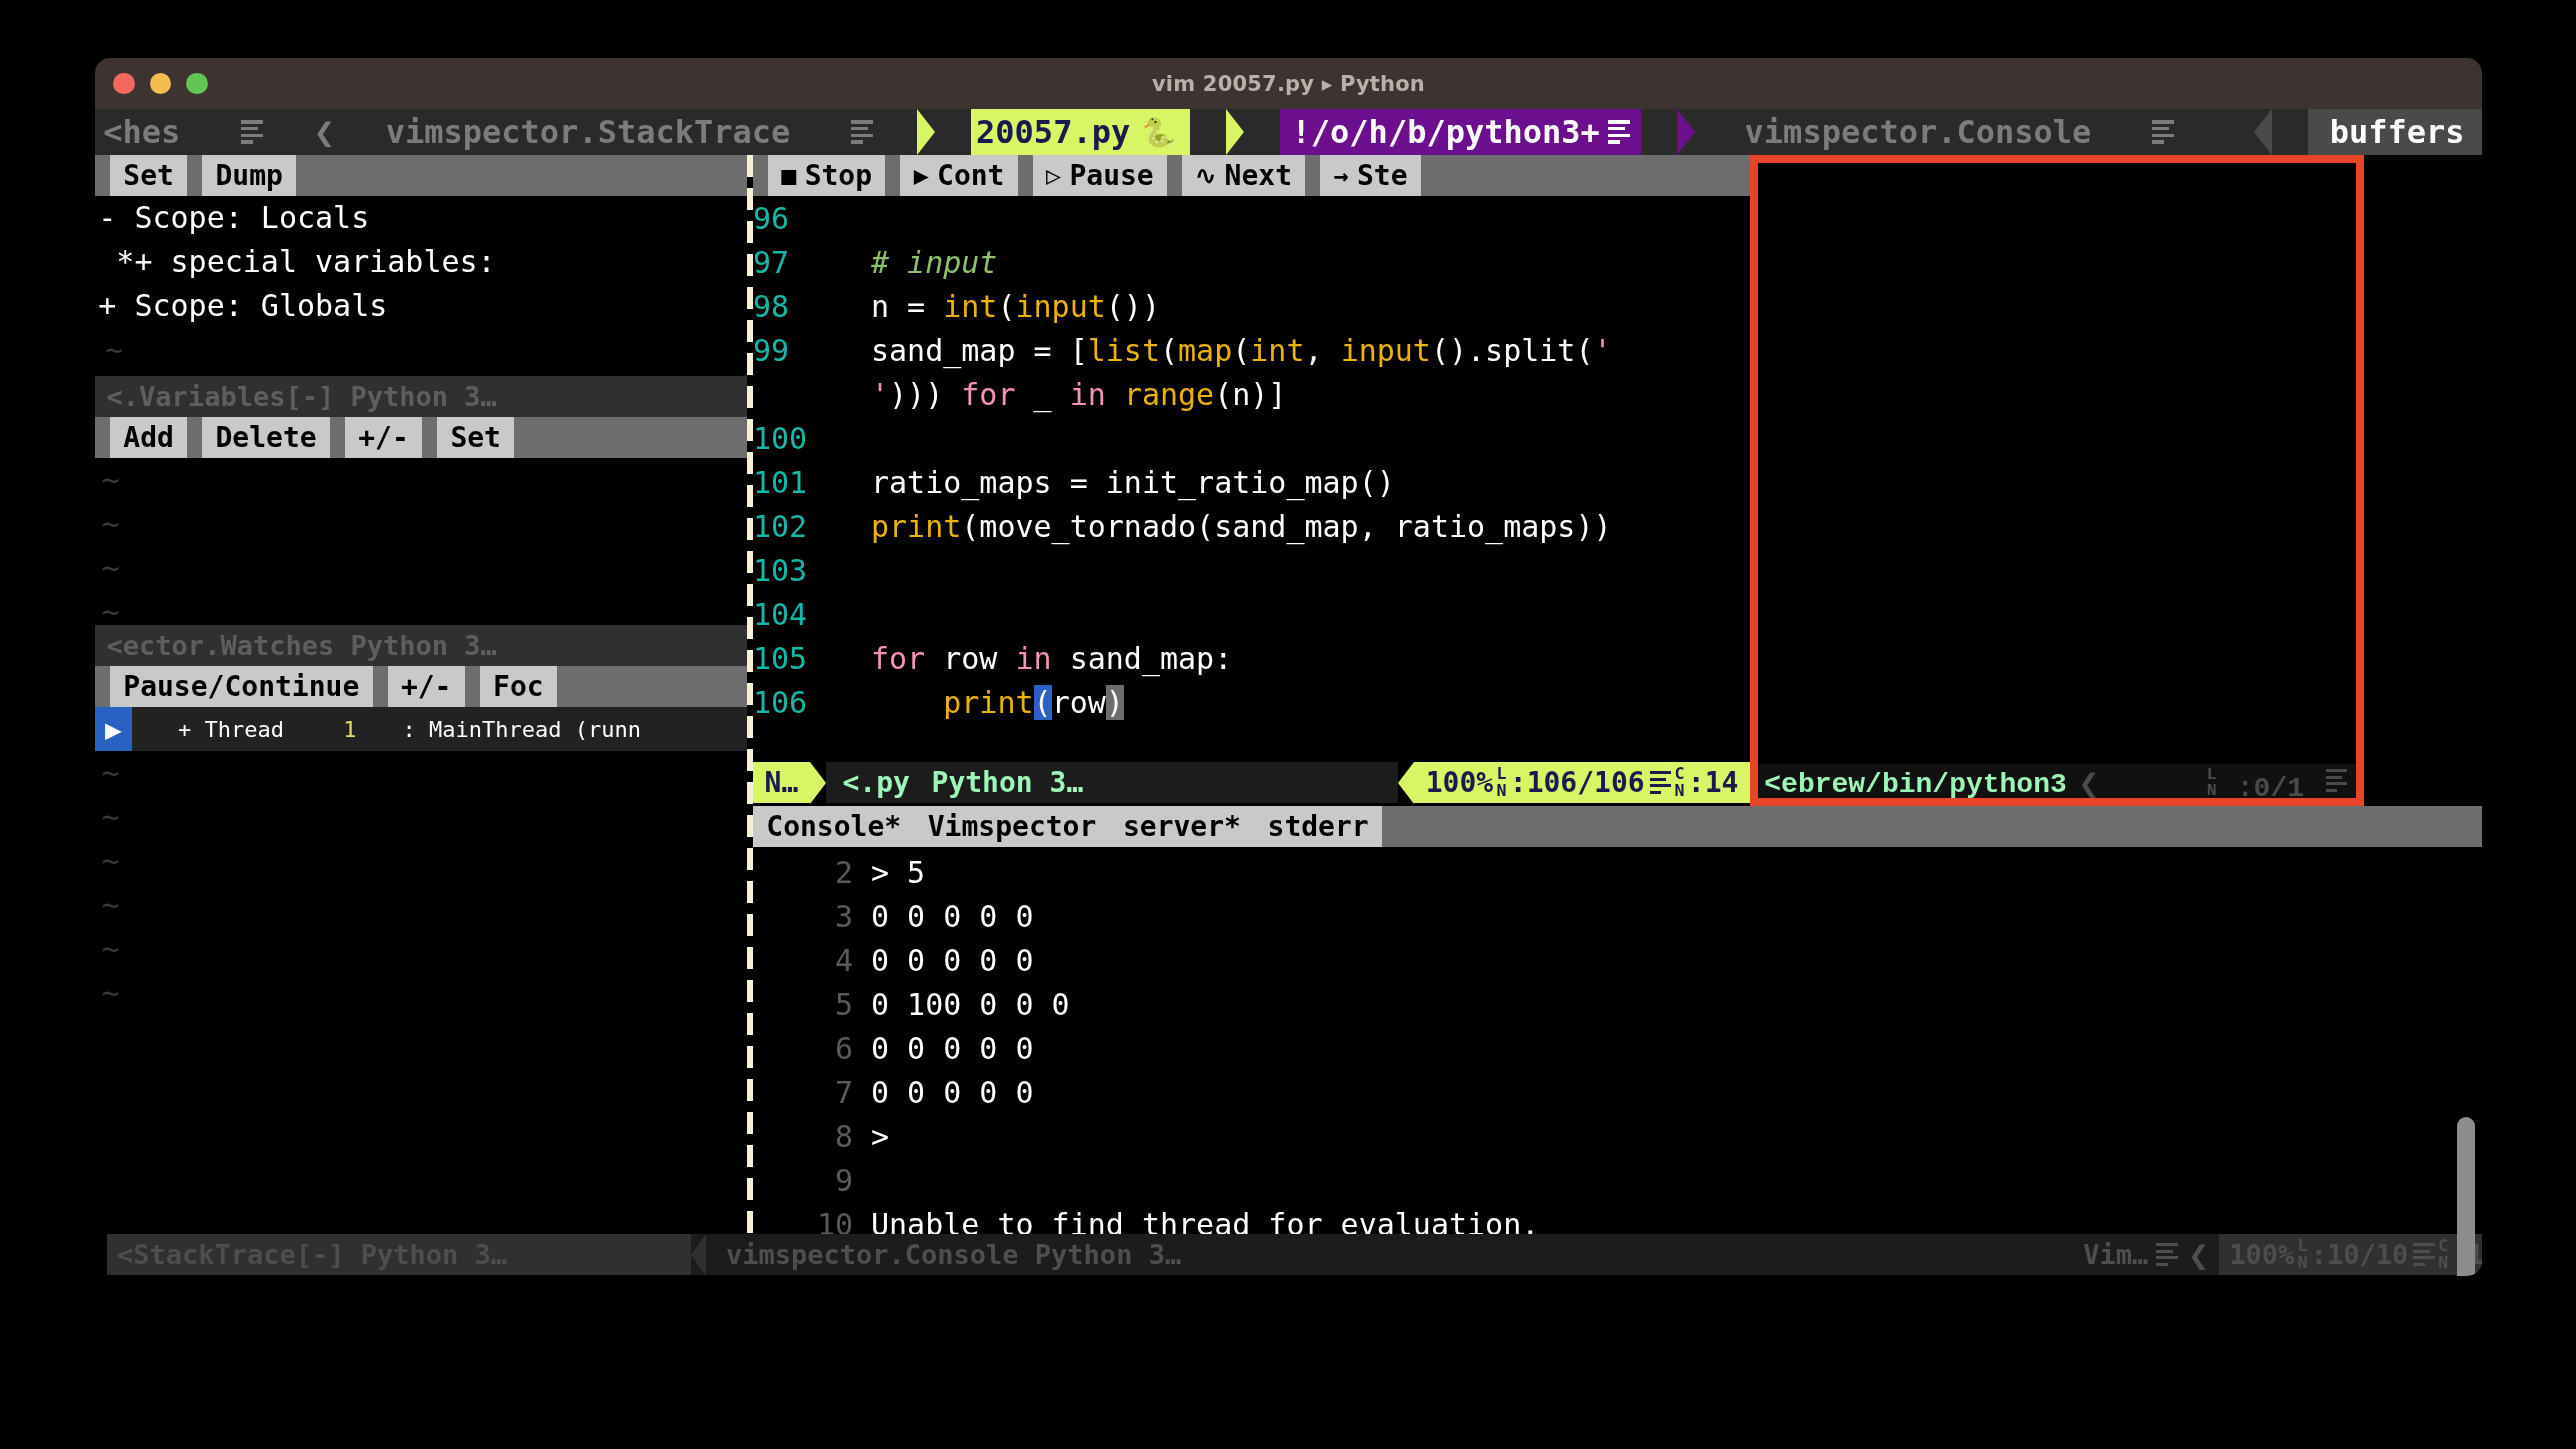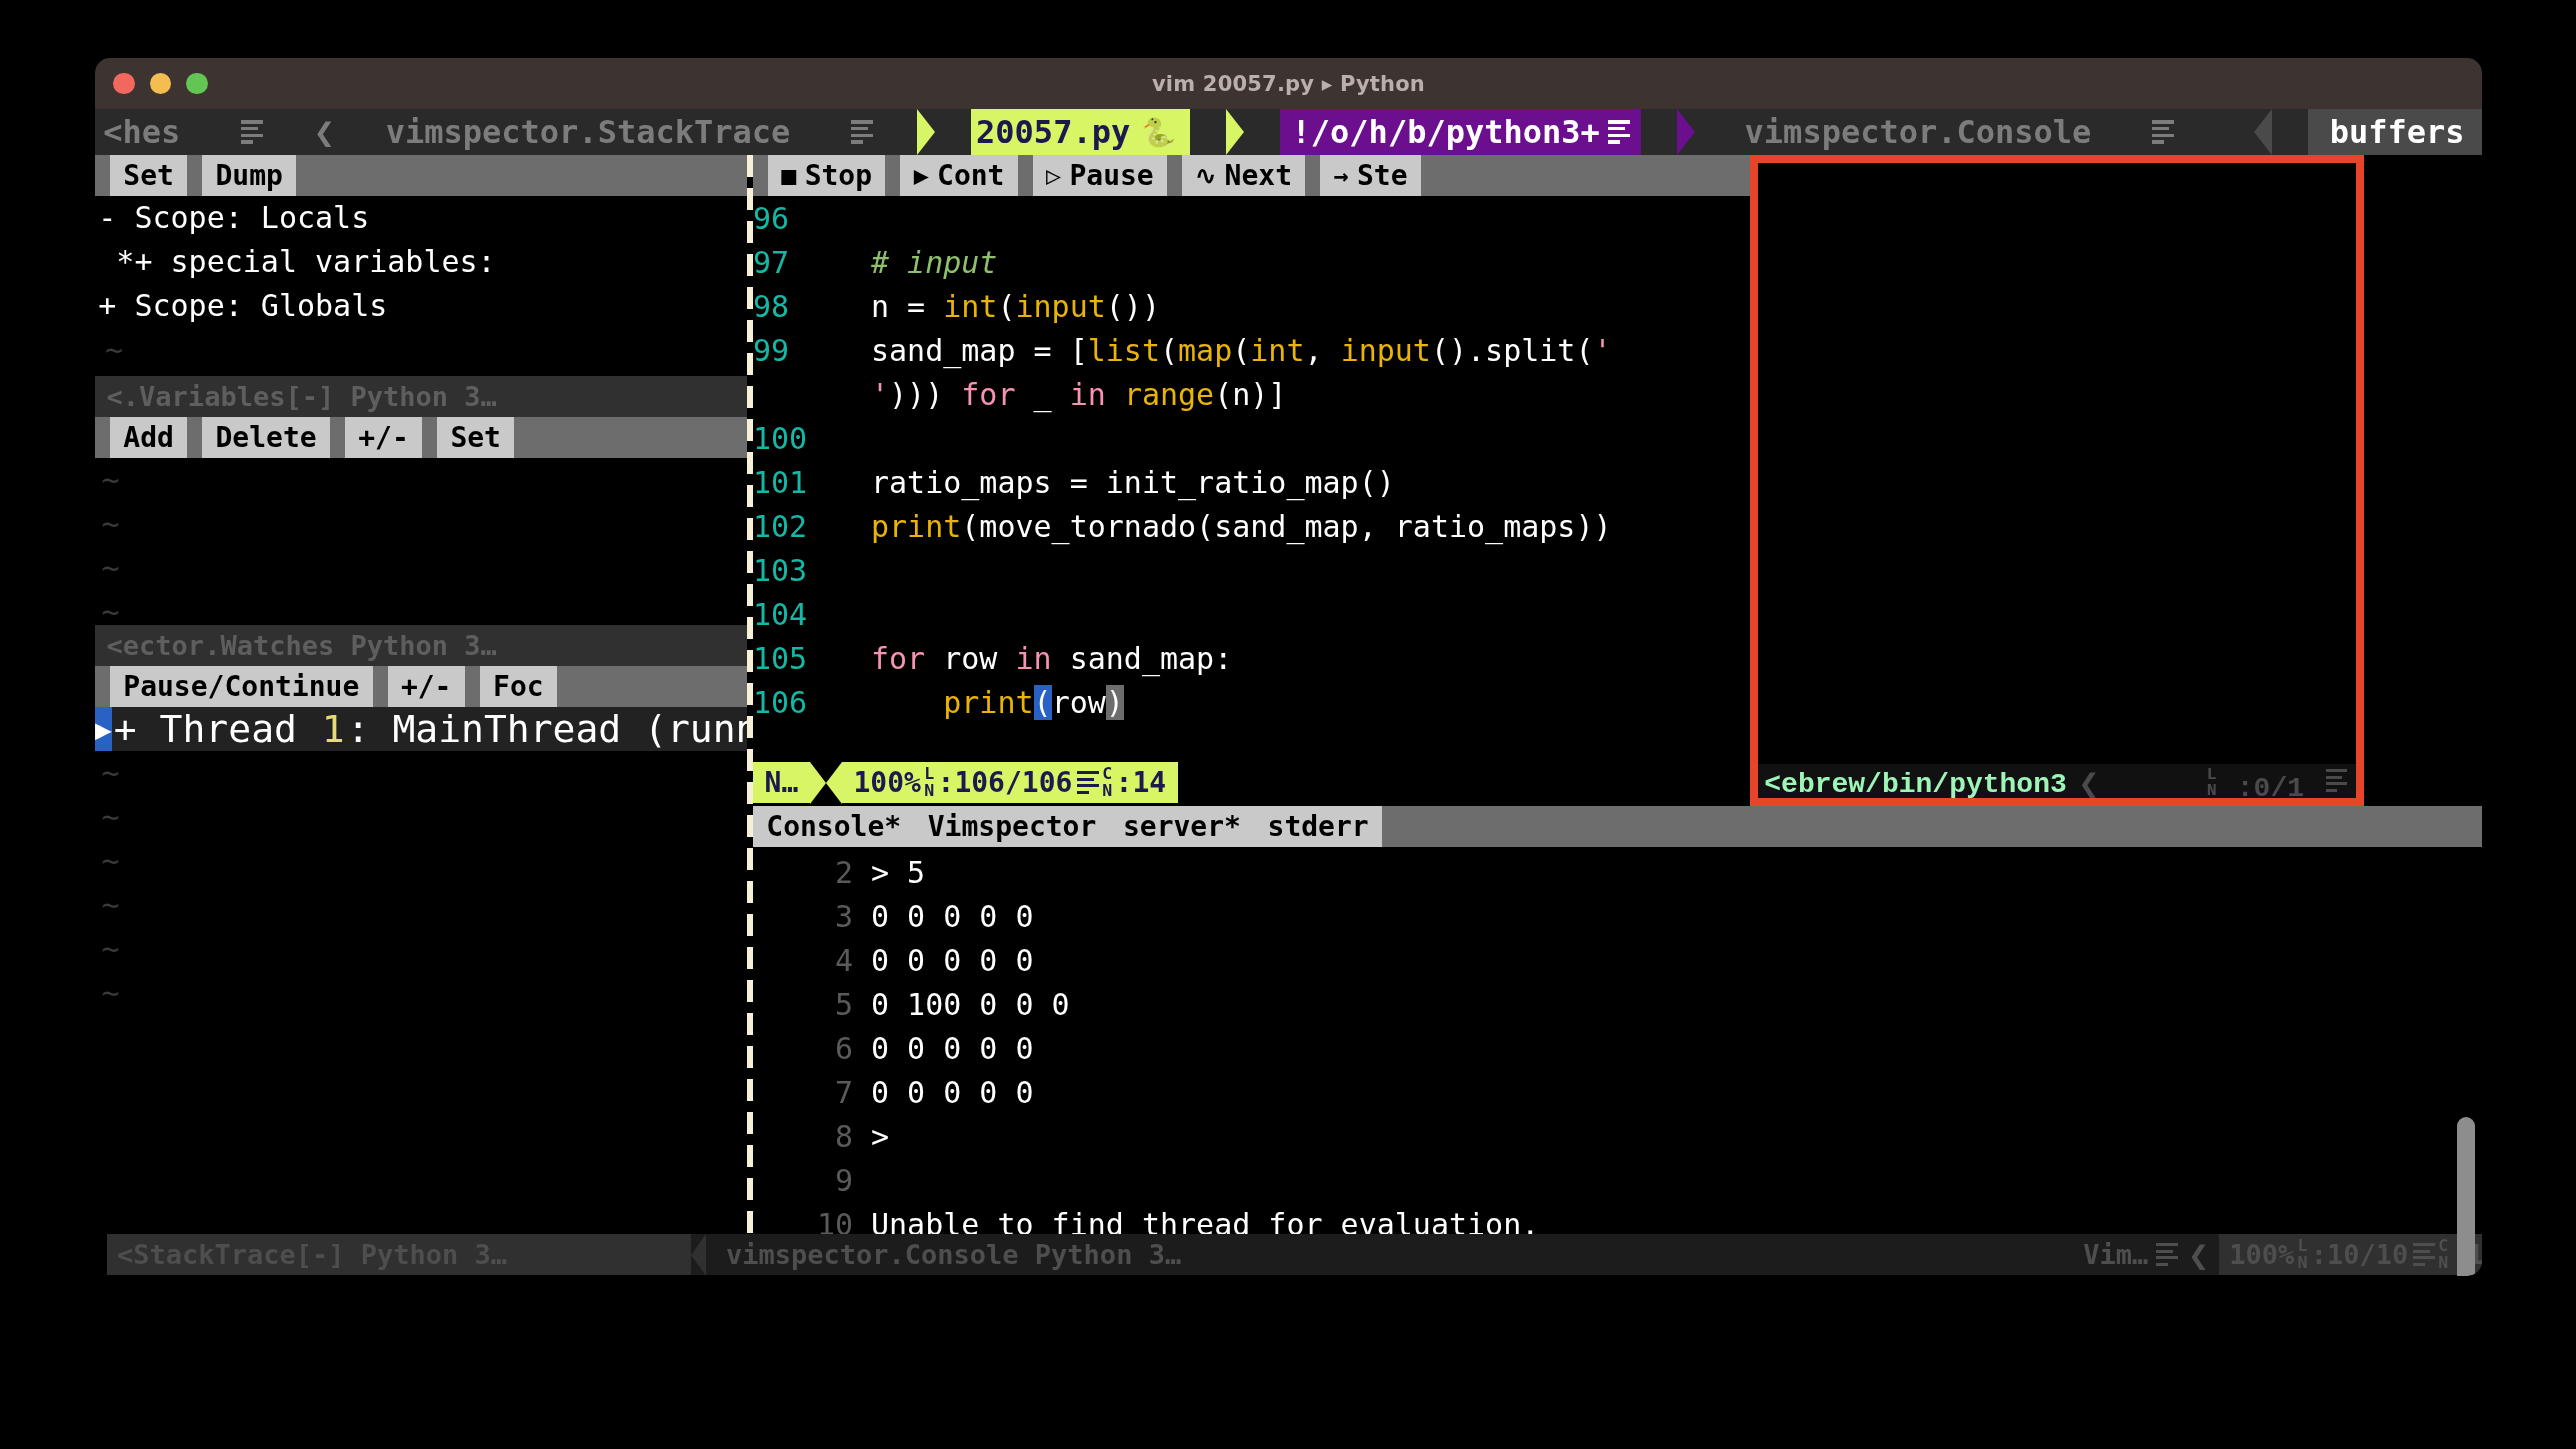--- a/index.html
+++ b/index.html
@@ -68,21 +68,21 @@
   
   #leftcol{position:absolute;left:0;top:46px;width:652px;height:1120px;background:#000;}
   #vars-pane{position:absolute;left:0;top:0;width:652px;height:262px;}
   #vars-body{background:#000;color:#fff;font-size:30px;padding-left:3.3px;}
   #vars-body div{line-height:44px;white-space:pre;}
   #watch-pane{position:absolute;left:0;top:262px;width:652px;height:249px;}
   #stack-pane{position:absolute;left:0;top:511px;width:652px;height:609px;}
   .threadrow{display:flex;align-items:center;height:44px;background:#222;}
   .thr-marker{width:37px;height:44px;background:#2a62c4;color:#fff;font-size:28px;
               display:flex;align-items:center;justify-content:center;}
-  .thr-text{color:#fff;font-size:38px;white-space:pre;padding-left:2px;}
+  .thr-text{color:#fff;font-size:22px;white-space:pre;padding-left:2px;margin-left:44px;}
   .thr-num{color:#e6db74;}
 
   
   .vsep{position:absolute;width:5.8px;background:repeating-linear-gradient(
         to bottom,#f6f0d8 0 21.6px,#000 21.6px 33px);}
 
   
   #codecol{position:absolute;left:658px;top:46px;width:997px;height:651px;}
   #code-body{background:#000;height:566px;overflow:hidden;position:relative;}
   .cline{display:flex;height:44px;align-items:center;font-size:30px;white-space:pre;}
@@ -316,20 +316,25 @@
           <div class="cline"><span class="lno">102</span><span class="c-func">print</span><span class="ctext">(move_tornado(sand_map, ratio_maps))</span></div>
           <div class="cline"><span class="lno">103</span><span class="ctext"></span></div>
           <div class="cline"><span class="lno">104</span><span class="ctext"></span></div>
           <div class="cline"><span class="lno">105</span><span class="c-kw">for</span><span class="ctext"> row </span><span class="c-kw">in</span><span class="ctext"> sand_map:</span></div>
           <div class="cline"><span class="lno">106</span><span class="ctext">    </span><span class="c-func">print</span><span class="cursor">(</span><span class="ctext">row</span><span class="matchp">)</span></div>
         </div>
 
       <div class="airline">
         <span class="al-mode">N…</span>
         <span class="al-mode-arrow"></span>
+        <span class="al-mid">
+          <span>&lt;.py</span>
+          <span style="width:21.6px;"></span>
+          <span>Python 3…</span>
+        </span>
         <span class="al-right-arrow"></span>
         <span class="al-right">
           <span>100%</span>
           <span class="ln-badge">
             <b>L</b>
               <b>N</b>
           </span>
           <span>:106/106</span>
           <span class="hamb" style="margin-left:5px;">
               <i></i>

